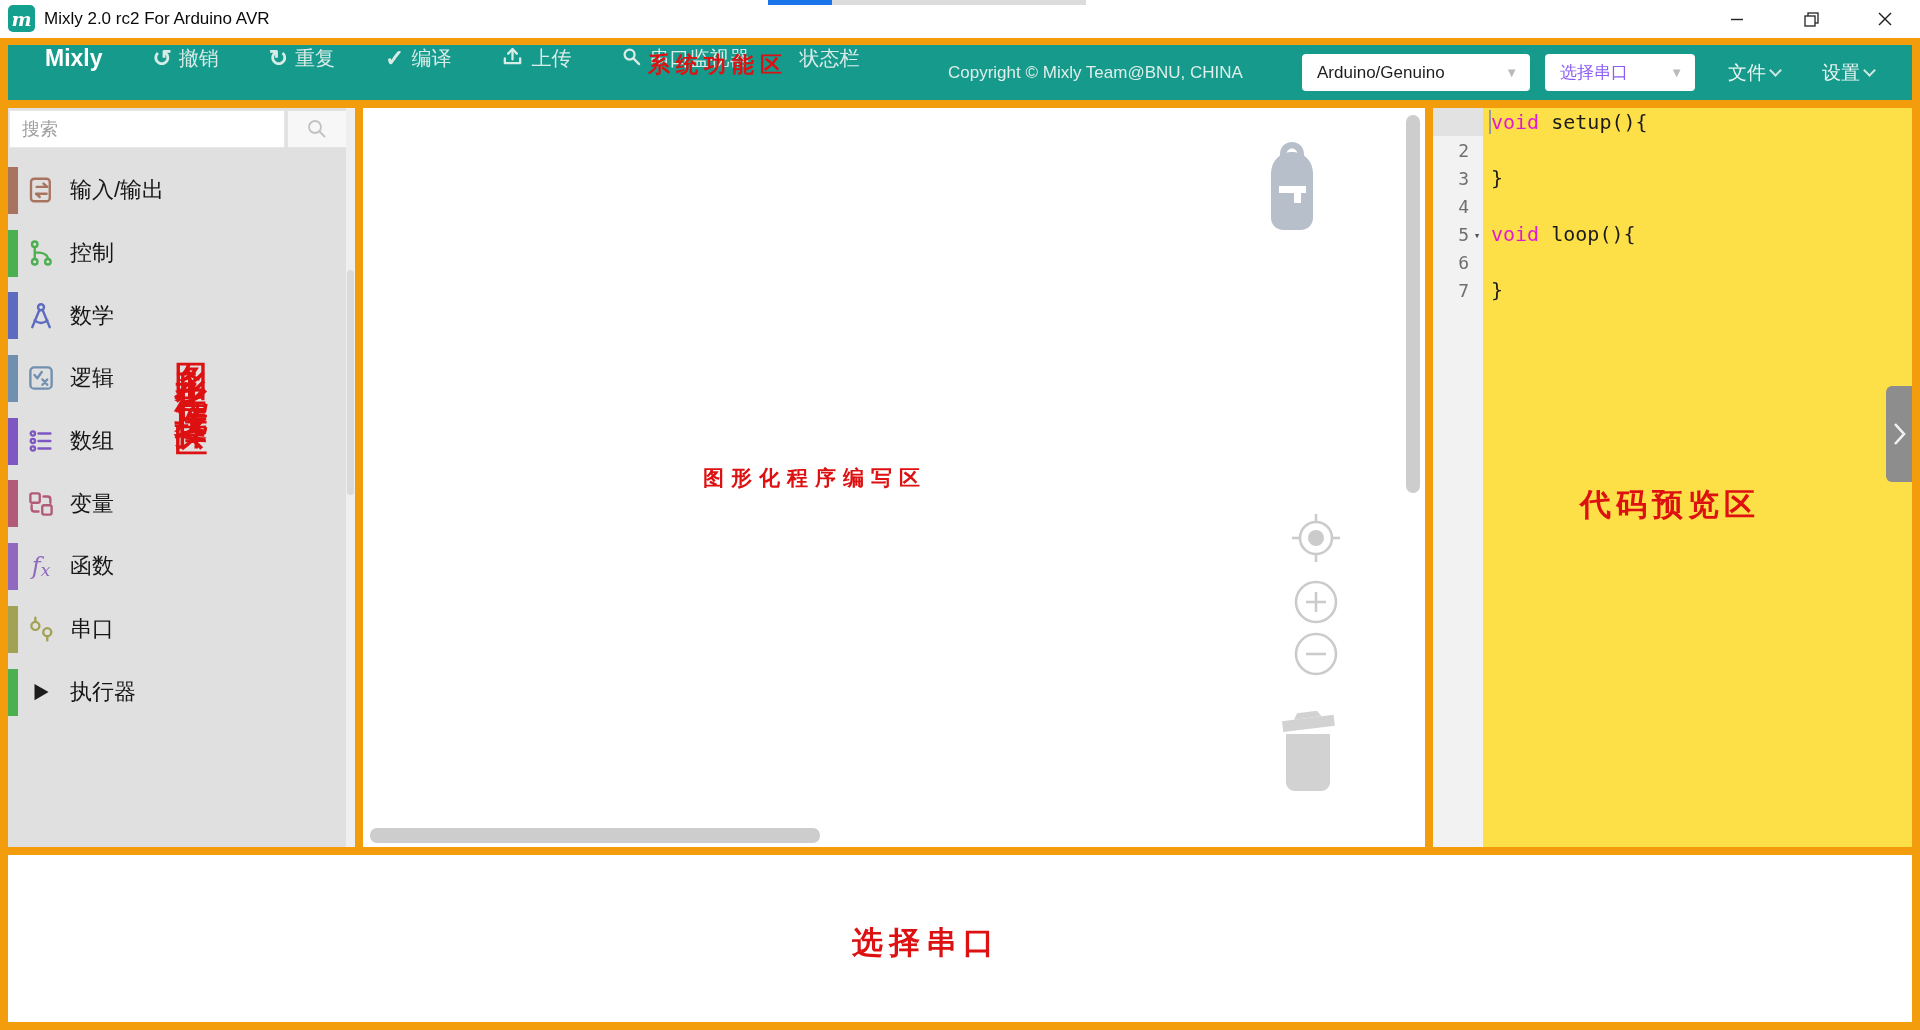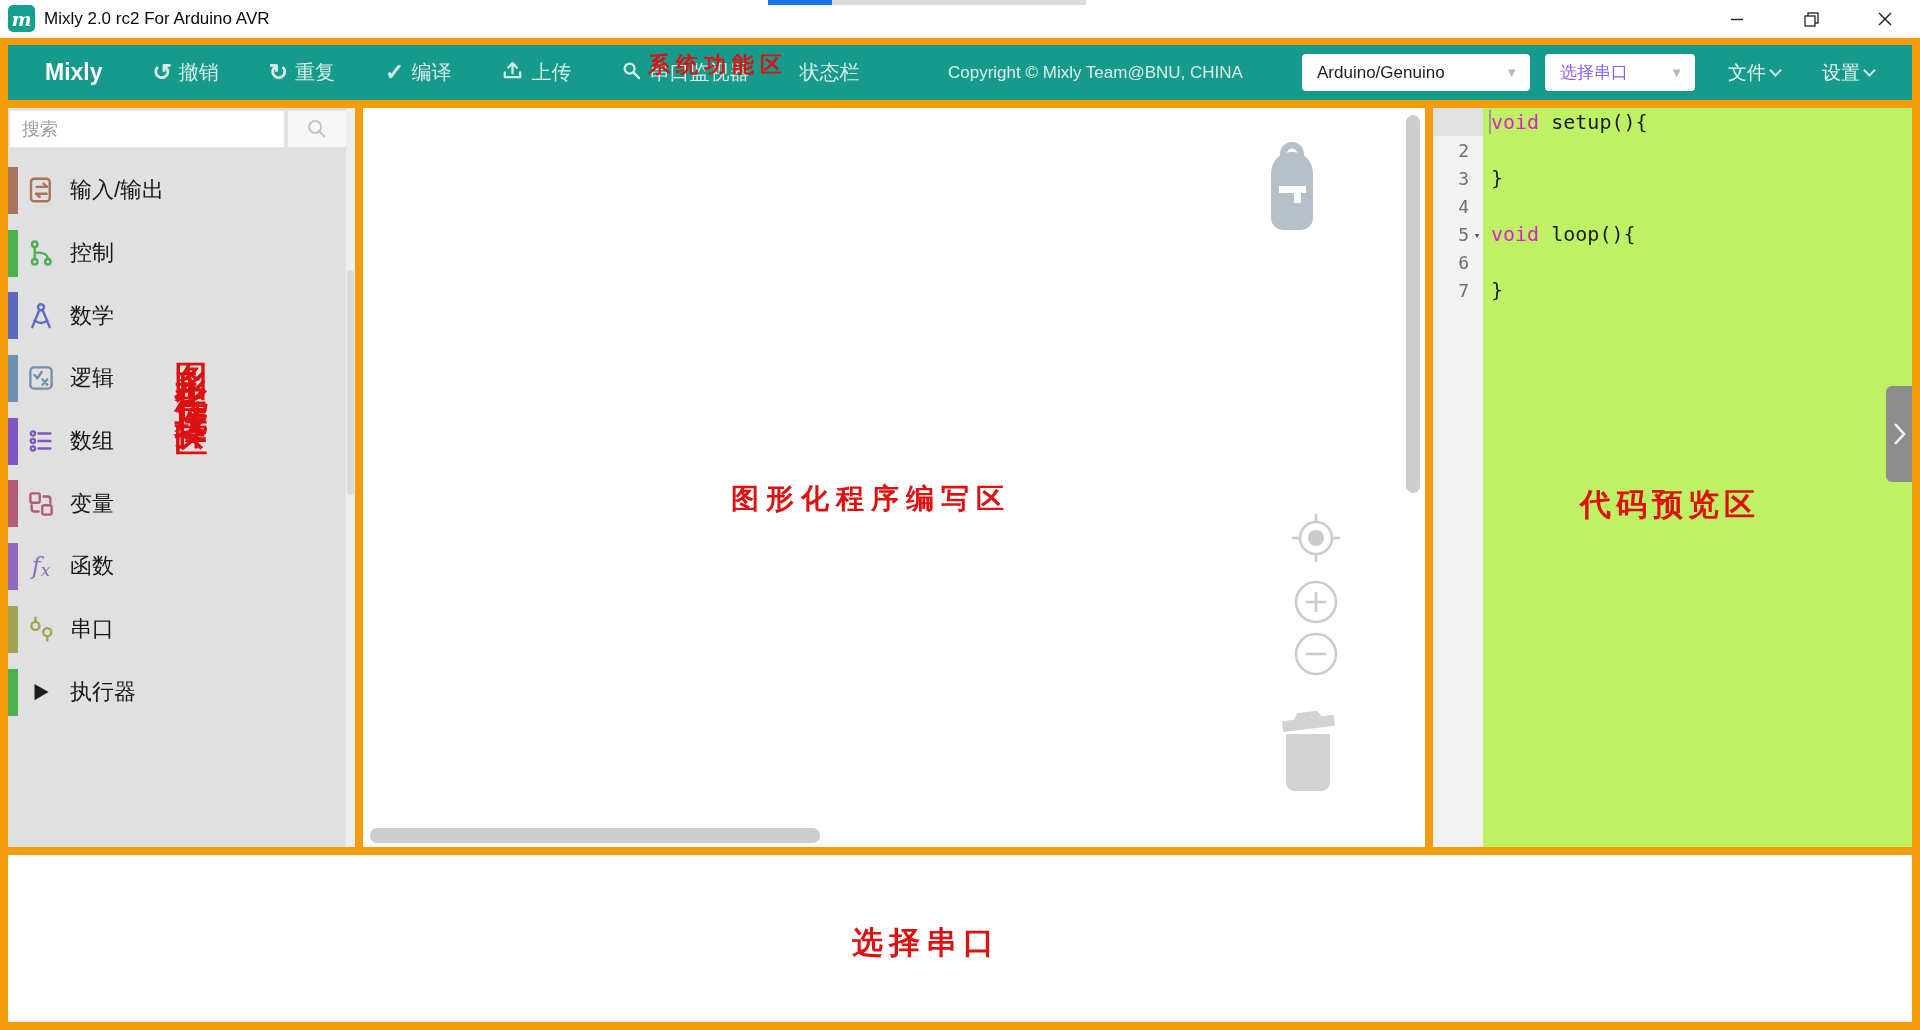--- a/index.html
+++ b/index.html
@@ -16,21 +16,21 @@
   .progress .done { position:absolute; left:0; top:0; width:64px; height:5px; background:#1a73e8; }
   .progress .rest { position:absolute; left:64px; top:0; width:254px; height:5px; background:#dcdcdc; }
   .winbtn { position:absolute; top:0; width:50px; height:38px; display:flex; align-items:center; justify-content:center; }
   .winbtn svg { display:block; }
 
   
   .o { position:absolute; background:#f49d0c; z-index:30; }
 
   
   .toolbar { position:absolute; left:0; top:45px; width:1920px; height:55px; background:#169a8c; z-index:5; }
-  .tb-left { position:absolute; left:45px; top:0; height:55px; display:flex; align-items:center; gap:50px; }
+  .tb-left { position:absolute; left:45px; top:0; height:55px; display:flex; align-items:flex-start; gap:50px; }
   .brand { color:#ffffff; font-size:23px; font-weight:bold; cursor:pointer; }
   .tb-btn { display:flex; align-items:center; gap:7px; color:#d8ece7; font-size:20px; cursor:pointer; white-space:nowrap; }
   .tb-btn .uic { font-size:23px; font-weight:bold; line-height:1; }
   .copyright { position:absolute; left:948px; top:0; height:55px; display:flex; align-items:center; color:#ddefe9; font-size:17px; }
   .dropdown { position:absolute; top:9px; height:37px; background:#fff; border-radius:4px; display:flex; align-items:center;
               justify-content:space-between; padding:0 12px 0 15px; cursor:pointer; }
   .dd-board { left:1302px; width:228px; }
   .dd-port  { left:1545px; width:150px; }
   .dd-val { font-size:17px; color:#1d1d1d; }
   .dd-ph  { font-size:17px; color:#8b5cf6; }
@@ -58,21 +58,21 @@
 
   
   .canvas { position:absolute; left:363px; top:108px; width:1062px; height:739px; background:#ffffff; z-index:5; }
   .vscroll { position:absolute; right:5px; top:7px; width:14px; height:378px; background:#cdcdcd; border-radius:7px; }
   .hscroll { position:absolute; left:7px; bottom:4px; width:450px; height:15px; background:#cdcdcd; border-radius:7px; }
   .backpack { position:absolute; right:100px; top:30px; }
   .zoomctl { position:absolute; right:82px; top:404px; }
   .trash { position:absolute; right:85px; top:598px; }
 
   
-  .codepanel { position:absolute; left:1433px; top:108px; width:479px; height:739px; background:#bef264; z-index:5;
+  .codepanel { position:absolute; left:1433px; top:108px; width:479px; height:739px; background:#fde047; z-index:5;
                font-family:"DejaVu Sans Mono", monospace; }
   .gutter-bg { position:absolute; left:0; top:0; width:50px; height:739px; background:#f2f2f2; }
   .cline { position:absolute; left:0; width:479px; height:28px; display:flex; align-items:center; }
   .cnum { width:36px; text-align:right; font-size:18px; color:#6f6f6f; flex:0 0 36px; }
   .cfold { width:16px; flex:0 0 16px; font-size:11px; color:#555; text-align:center; padding-top:3px; }
   .ccode { font-size:20px; color:#1b1b1b; white-space:pre; padding-left:6px; }
   .kw { }
   .cursorbar { position:absolute; left:56px; top:2px; width:1.5px; height:24px; background:#9a9a9a; }
   .line-active-gutter { position:absolute; left:0; top:0; width:50px; height:28px; background:#e2e2e2; }
   .collapse { position:absolute; right:0px; top:278px; width:26px; height:96px; background:#8d8d8d; border-radius:6px 0 0 6px;
@@ -83,21 +83,21 @@
   .tabbar { position:absolute; left:0; top:0; width:1904px; height:31px; background:#f0f0f0; }
   .tab-active { position:absolute; left:2px; top:0; width:108px; height:31px; background:#ffffff; display:flex;
                 align-items:center; justify-content:center; font-size:17px; color:#101010; cursor:pointer; }
   .out-strip { position:absolute; left:0; top:31px; width:1904px; height:19px; background:#e8e8e8; }
   .out-thumb { position:absolute; left:0; top:0; width:7px; height:19px; background:#9b9b9b; }
 
   
   .anno { position:absolute; color:#dd1111; font-family:"DejaVu Serif", serif; font-weight:700; z-index:40; pointer-events:none; }
   .anno-system  { left:648px; top:50px;  font-size:22px; letter-spacing:6px; }
   .anno-palette { left:168px; top:336px; font-size:33px; writing-mode:vertical-rl; text-orientation:upright; letter-spacing:9px; }
-  .anno-canvas  { left:703px; top:480px; font-size:28px; letter-spacing:7px;margin-left:28px; }
+  .anno-canvas  { left:703px; top:464px; font-size:21px; letter-spacing:7px; }
   .anno-code    { left:1580px; top:484px; font-size:31px; letter-spacing:5px; }
   .anno-message { left:852px; top:922px; font-size:31px; letter-spacing:6px; }
 </style>
 </head>
 <body>
 
 <div id="app">
 
   <div class="titlebar">
     <div class="app-logo">m</div>

